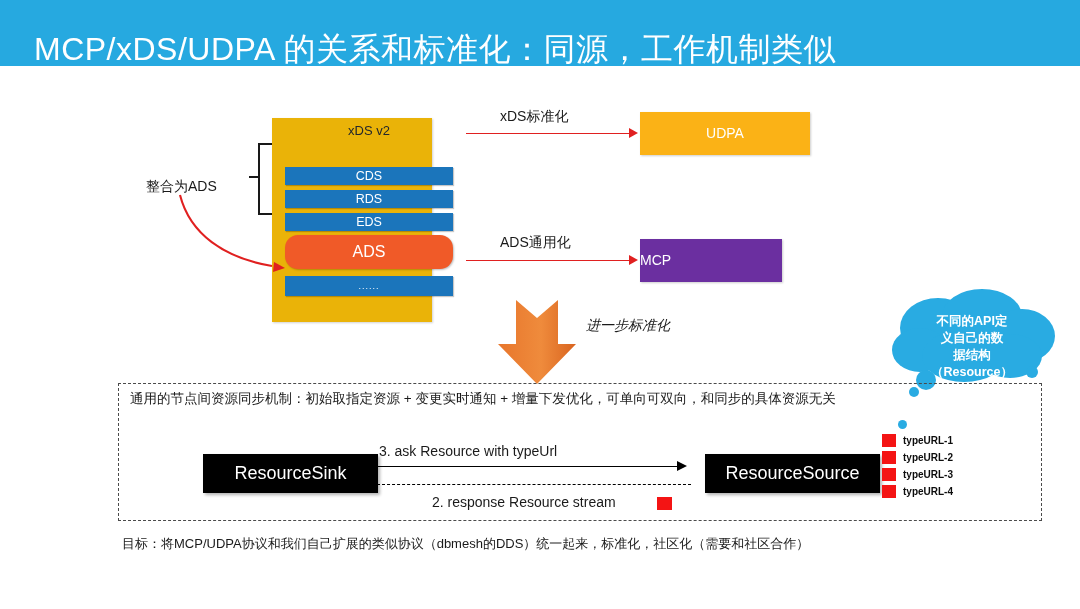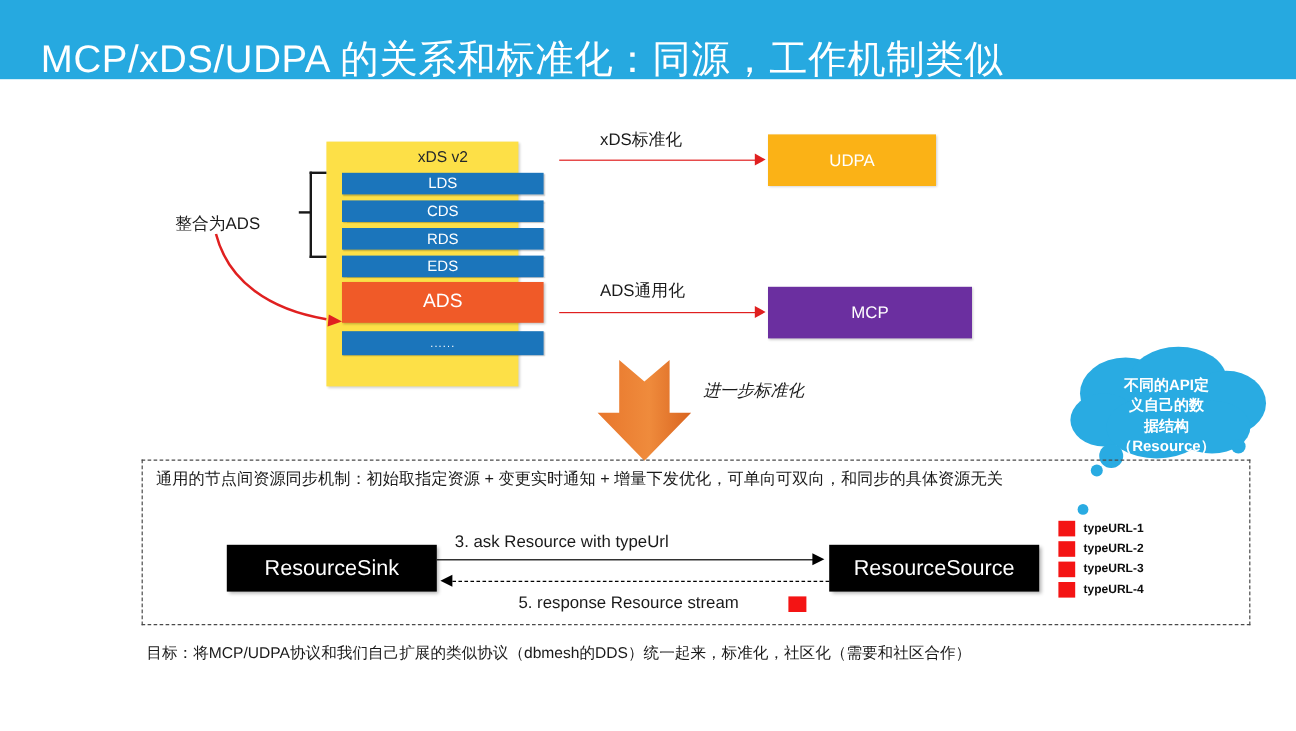--- a/index.html
+++ b/index.html
@@ -33,21 +33,21 @@
     white-space: nowrap;
     line-height: 46px;
     margin-top: 16px;
   }
 
   
   #xds-container {
     position: absolute;
     left: 272px; top: 118px;
     width: 160px; height: 204px;
-    background: #fde047;
+    background: #eab308;
     box-shadow: 1px 1px 2px rgba(0,0,0,0.18);
   }
   #xds-title {
     position: absolute;
     left: 0; top: 5px;
     width: 194px;
     text-align: center;
     font-size: 13px;
     color: #23272b;
   }
@@ -77,20 +77,21 @@
   #xds-row-ads {
     position: absolute;
     left: 13px; top: 117px;
     width: 168px; height: 34px;
     background: #f05a28;
     color: #ffffff;
     font-size: 16px;
     text-align: center;
     line-height: 34px;
     box-shadow: 1px 1px 2px rgba(0,0,0,0.25);
+    border-radius: 13px;
   }
 
   
   #xds-bracket {
     position: absolute;
     left: 258px; top: 143px;
     width: 12px; height: 68px;
     border: 2px solid #191919;
     border-right: none;
   }
@@ -141,36 +142,35 @@
     position: absolute;
     left: 176px; top: 192px;
     width: 110px; height: 85px;
     overflow: visible;
   }
 
   
   #udpa-box {
     position: absolute;
     left: 640px; top: 112px;
-    width: 140px; height: 43px;
+    width: 170px; height: 43px;
     background: #fbb216;
     color: #ffffff;
     font-size: 14px;
     text-align: center;
     line-height: 43px;
     box-shadow: 1px 1px 2px rgba(0,0,0,0.2);
   }
   #mcp-box {
     position: absolute;
     left: 640px; top: 239px;
-    width: 170px; height: 43px;
+    width: 142px; height: 43px;
     background: #6b2fa0;
     color: #ffffff;
     font-size: 14px;
-    text-align: center;
     line-height: 43px;
     box-shadow: 1px 1px 2px rgba(0,0,0,0.2);
   }
 
   
   #orange-arrow {
     position: absolute;
     left: 496px; top: 300px;
     width: 82px; height: 86px;
   }
@@ -216,20 +216,21 @@
     white-space: nowrap;
   }
 
   .node-box {
     position: absolute;
     background: #000000;
     color: #ffffff;
     text-align: center;
     font-size: 18px;
     box-shadow: 2px 2px 3px rgba(0,0,0,0.3);
+    margin-left: 14px;
   }
   #resource-sink {
     left: 189px; top: 454px;
     width: 175px; height: 39px;
     line-height: 39px;
   }
   #resource-source {
     left: 691px; top: 454px;
     width: 175px; height: 39px;
     line-height: 39px;
@@ -329,21 +330,20 @@
   }
 </style>
 </head>
 <body>
 
 <div id="title-banner"></div>
 <div id="title-text">MCP/xDS/UDPA 的关系和标准化：同源，工作机制类似</div>
 
 <div id="xds-container">
   <div id="xds-title">xDS v2</div>
-  <div class="xds-row" id="xds-row-lds">LDS</div>
   <div class="xds-row" id="xds-row-cds">CDS</div>
   <div class="xds-row" id="xds-row-rds">RDS</div>
   <div class="xds-row" id="xds-row-eds">EDS</div>
   <div id="xds-row-ads">ADS</div>
   <div class="xds-row" id="xds-row-dots">......</div>
 </div>
 
 <div id="xds-bracket"></div>
 <div id="bracket-tick"></div>
 <div id="merge-ads-label">整合为ADS</div>
@@ -401,21 +401,21 @@
 
 <div class="node-box" id="resource-sink">ResourceSink</div>
 <div class="node-box" id="resource-source">ResourceSource</div>
 
 <div id="ask-line"></div>
 <div id="ask-head"></div>
 <div id="ask-label">3. ask Resource with typeUrl</div>
 
 <div id="resp-line"></div>
 <div id="resp-head"></div>
-<div id="resp-label">5. response Resource stream</div>
+<div id="resp-label">2. response Resource stream</div>
 <div id="resp-label-chip"></div>
 
 <div id="legend-dot"></div>
 <div id="typeurl-legend">
   <div class="legend-row">
     <span class="legend-chip"></span>
     <span class="legend-label">typeURL-1</span>
   </div>
   <div class="legend-row">
     <span class="legend-chip"></span>

